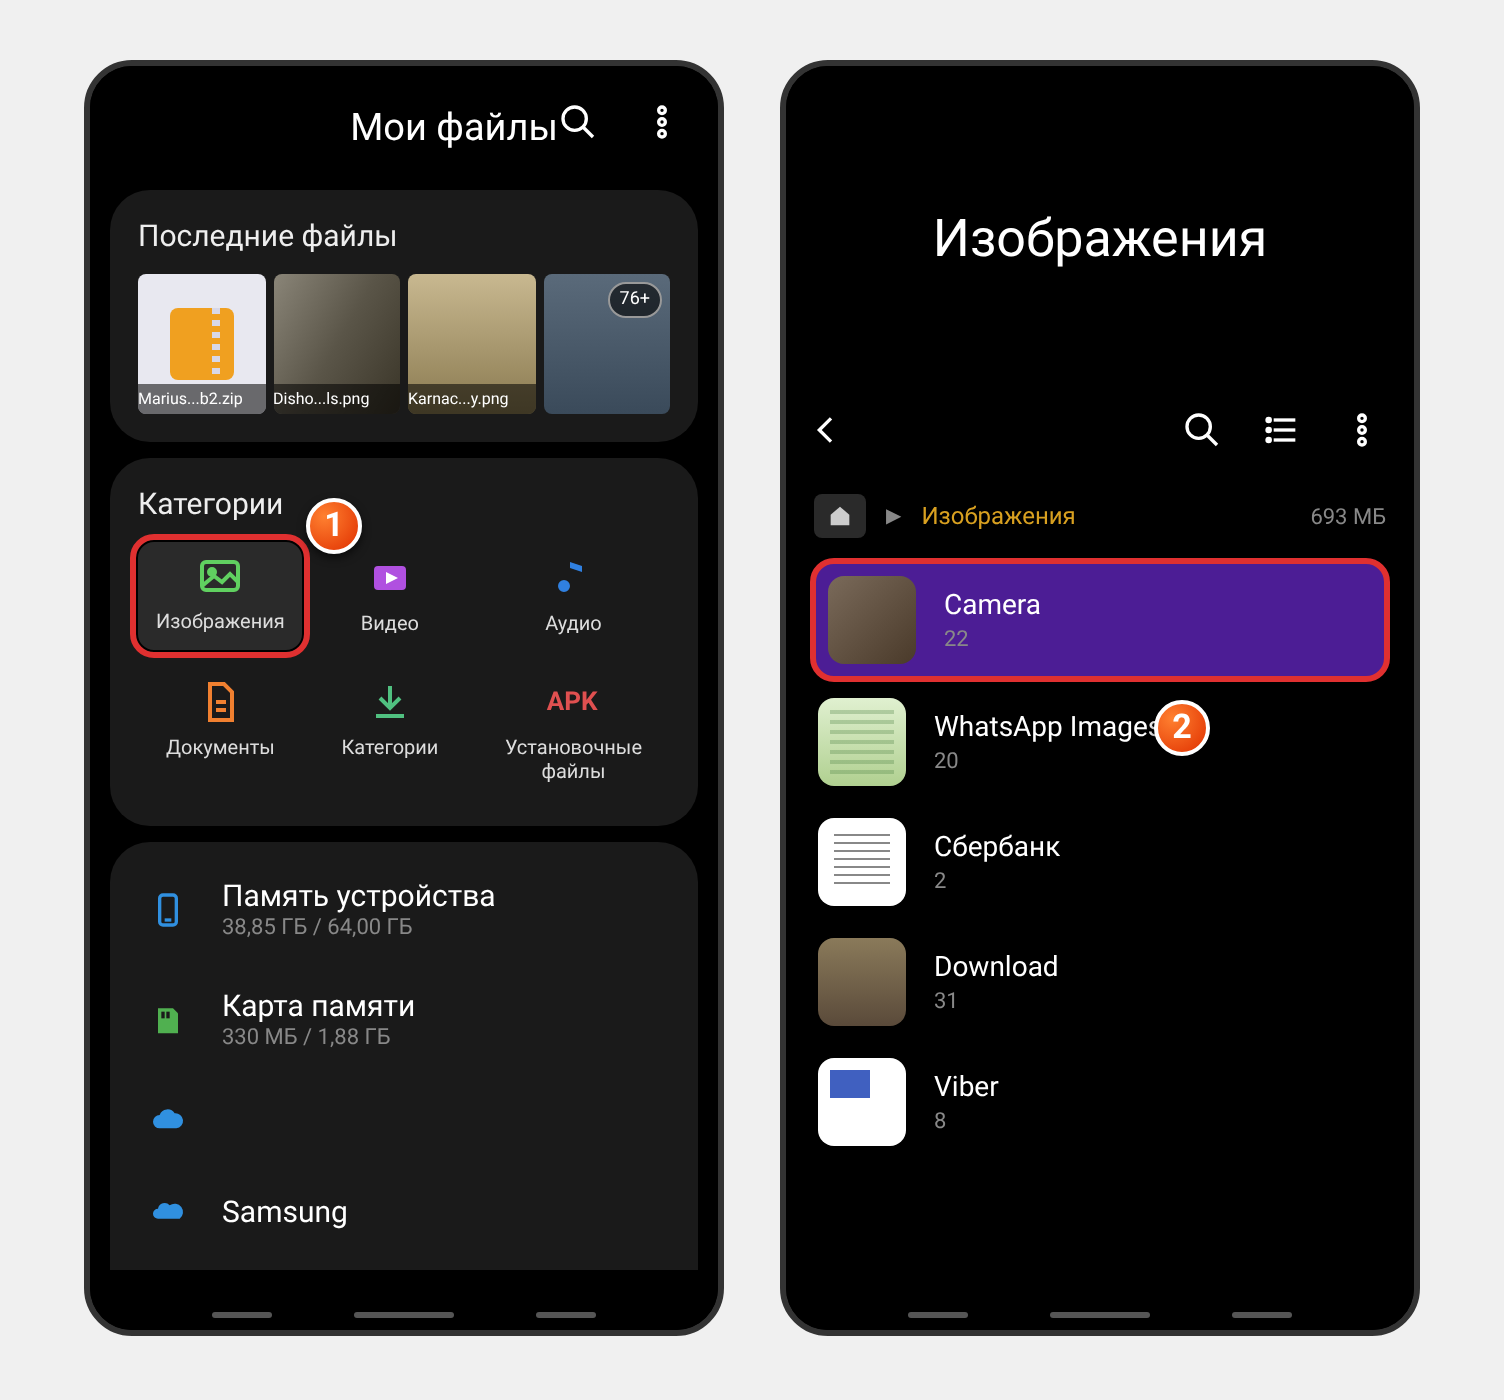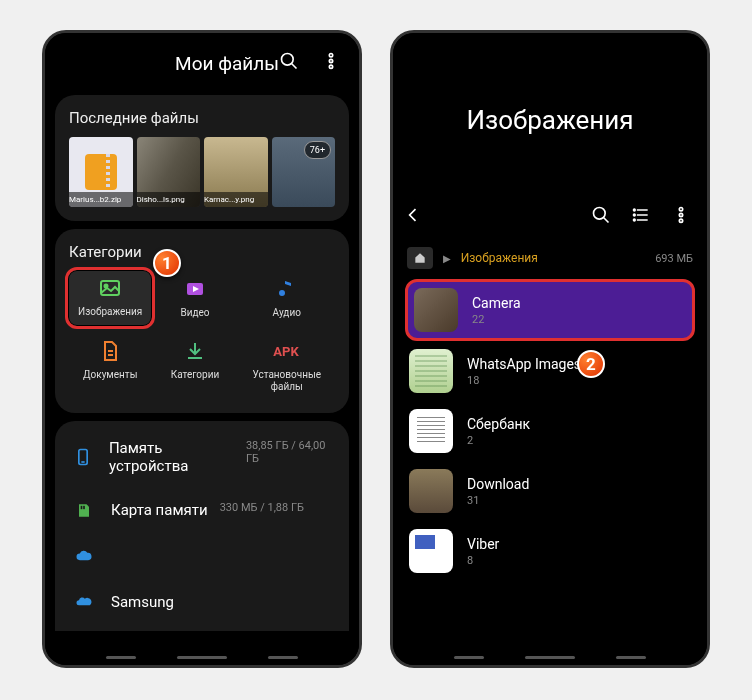--- a/index.html
+++ b/index.html
@@ -82,21 +82,21 @@
     padding: 6px 4px;
     margin: -4px;
     background: #2a2a2a;
     box-shadow: 0 0 0 1px #000 inset;
   }
 
   .storage-list { margin: 8px 10px 0 10px; background: #1a1a1a; border-radius: 20px 20px 0 0; padding: 6px 0; }
   .storage-item { display: flex; gap: 14px; align-items: center; padding: 12px 16px; }
   .storage-icon { width: 26px; display: flex; justify-content: center; }
   .storage-icon svg { width: 20px; height: 22px; }
-  .storage-text { display: flex; flex-direction: row; gap: 12px; }
+  .storage-text { display: flex; flex-direction: column; gap: 0; }
   .storage-name { font-size: 15px; color: #fff; }
   .storage-sub { font-size: 11px; color: #888; }
 
   
   .num-badge {
     position: absolute;
     width: 28px; height: 28px;
     border-radius: 50%;
     background: radial-gradient(circle at 30% 30%, #ff8030, #e03000);
     border: 2px solid #fff;
@@ -407,21 +407,21 @@
         <div class="folder-info">
           <div class="folder-name">Camera</div>
           <div class="folder-count">22</div>
         </div>
       </div>
 
       <div class="folder-row">
         <div class="folder-thumb ft-wa"></div>
         <div class="folder-info">
           <div class="folder-name">WhatsApp Images</div>
-          <div class="folder-count">18</div>
+          <div class="folder-count">20</div>
         </div>
       </div>
 
       <div class="folder-row">
         <div class="folder-thumb ft-sber"></div>
         <div class="folder-info">
           <div class="folder-name">Сбербанк</div>
           <div class="folder-count">2</div>
         </div>
       </div>

